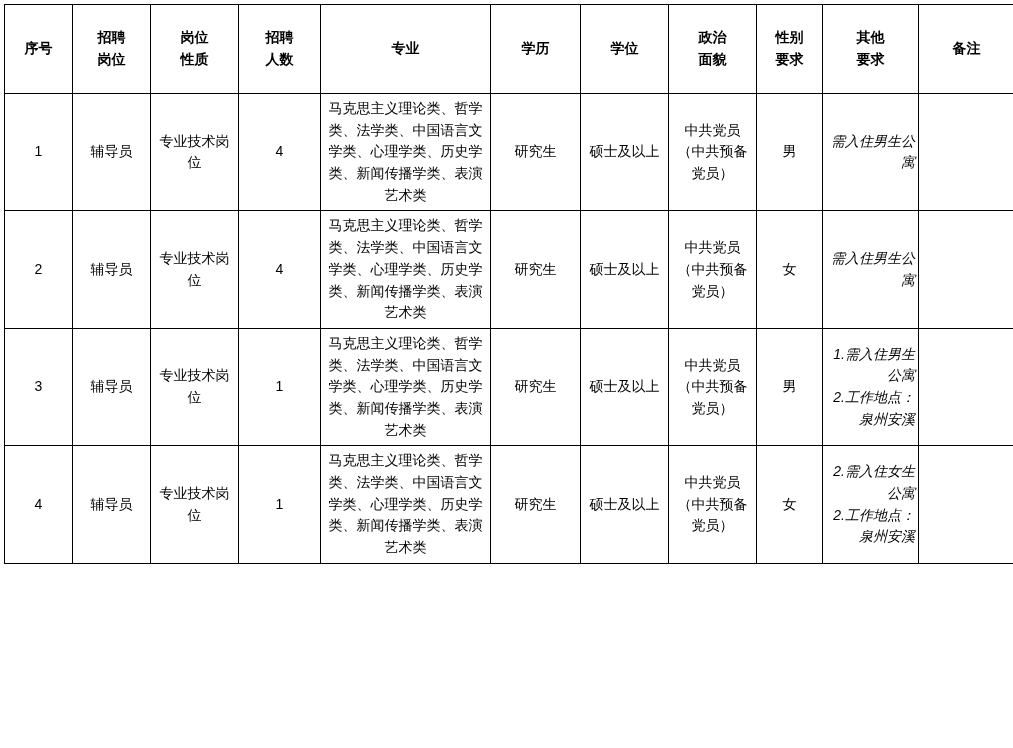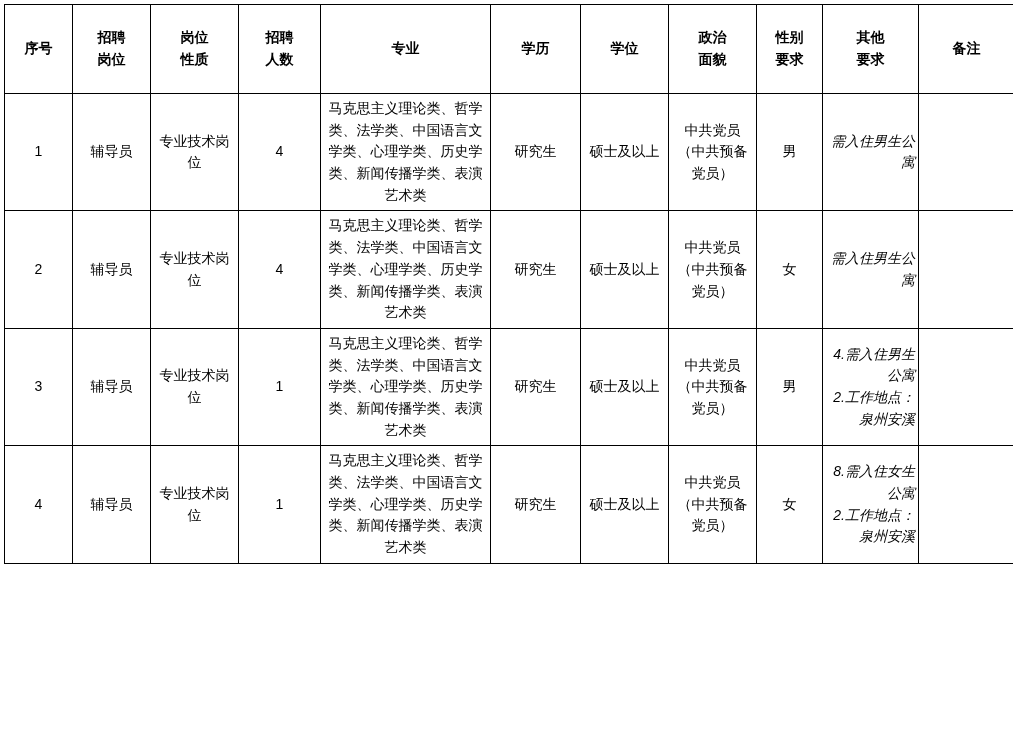--- a/index.html
+++ b/index.html
@@ -197,21 +197,21 @@
         <td class="cell-major">马克思主义理论类、哲学类、法学类、中国语言文学类、心理学类、历史学类、新闻传播学类、表演艺术类</td>
         <td>研究生</td>
         <td>硕士及以上</td>
         <td class="cell-politics">
           <span class="ln">中共党员</span>
           <span class="ln">（中共预备</span>
           <span class="ln">党员）</span>
         </td>
         <td>男</td>
         <td class="cell-other">
-          <span class="ln">4.需入住男生</span>
+          <span class="ln">1.需入住男生</span>
           <span class="ln indent">公寓</span>
           <span class="ln">2.工作地点：</span>
           <span class="ln indent">泉州安溪</span>
         </td>
         <td></td>
       </tr>
       <tr>
         <td>4</td>
         <td>辅导员</td>
         <td>专业技术岗位</td>
@@ -219,21 +219,21 @@
         <td class="cell-major">马克思主义理论类、哲学类、法学类、中国语言文学类、心理学类、历史学类、新闻传播学类、表演艺术类</td>
         <td>研究生</td>
         <td>硕士及以上</td>
         <td class="cell-politics">
           <span class="ln">中共党员</span>
           <span class="ln">（中共预备</span>
           <span class="ln">党员）</span>
         </td>
         <td>女</td>
         <td class="cell-other">
-          <span class="ln">8.需入住女生</span>
+          <span class="ln">2.需入住女生</span>
           <span class="ln indent">公寓</span>
           <span class="ln">2.工作地点：</span>
           <span class="ln indent">泉州安溪</span>
         </td>
         <td></td>
       </tr>
     </tbody>
   </table>
 </div>
 

